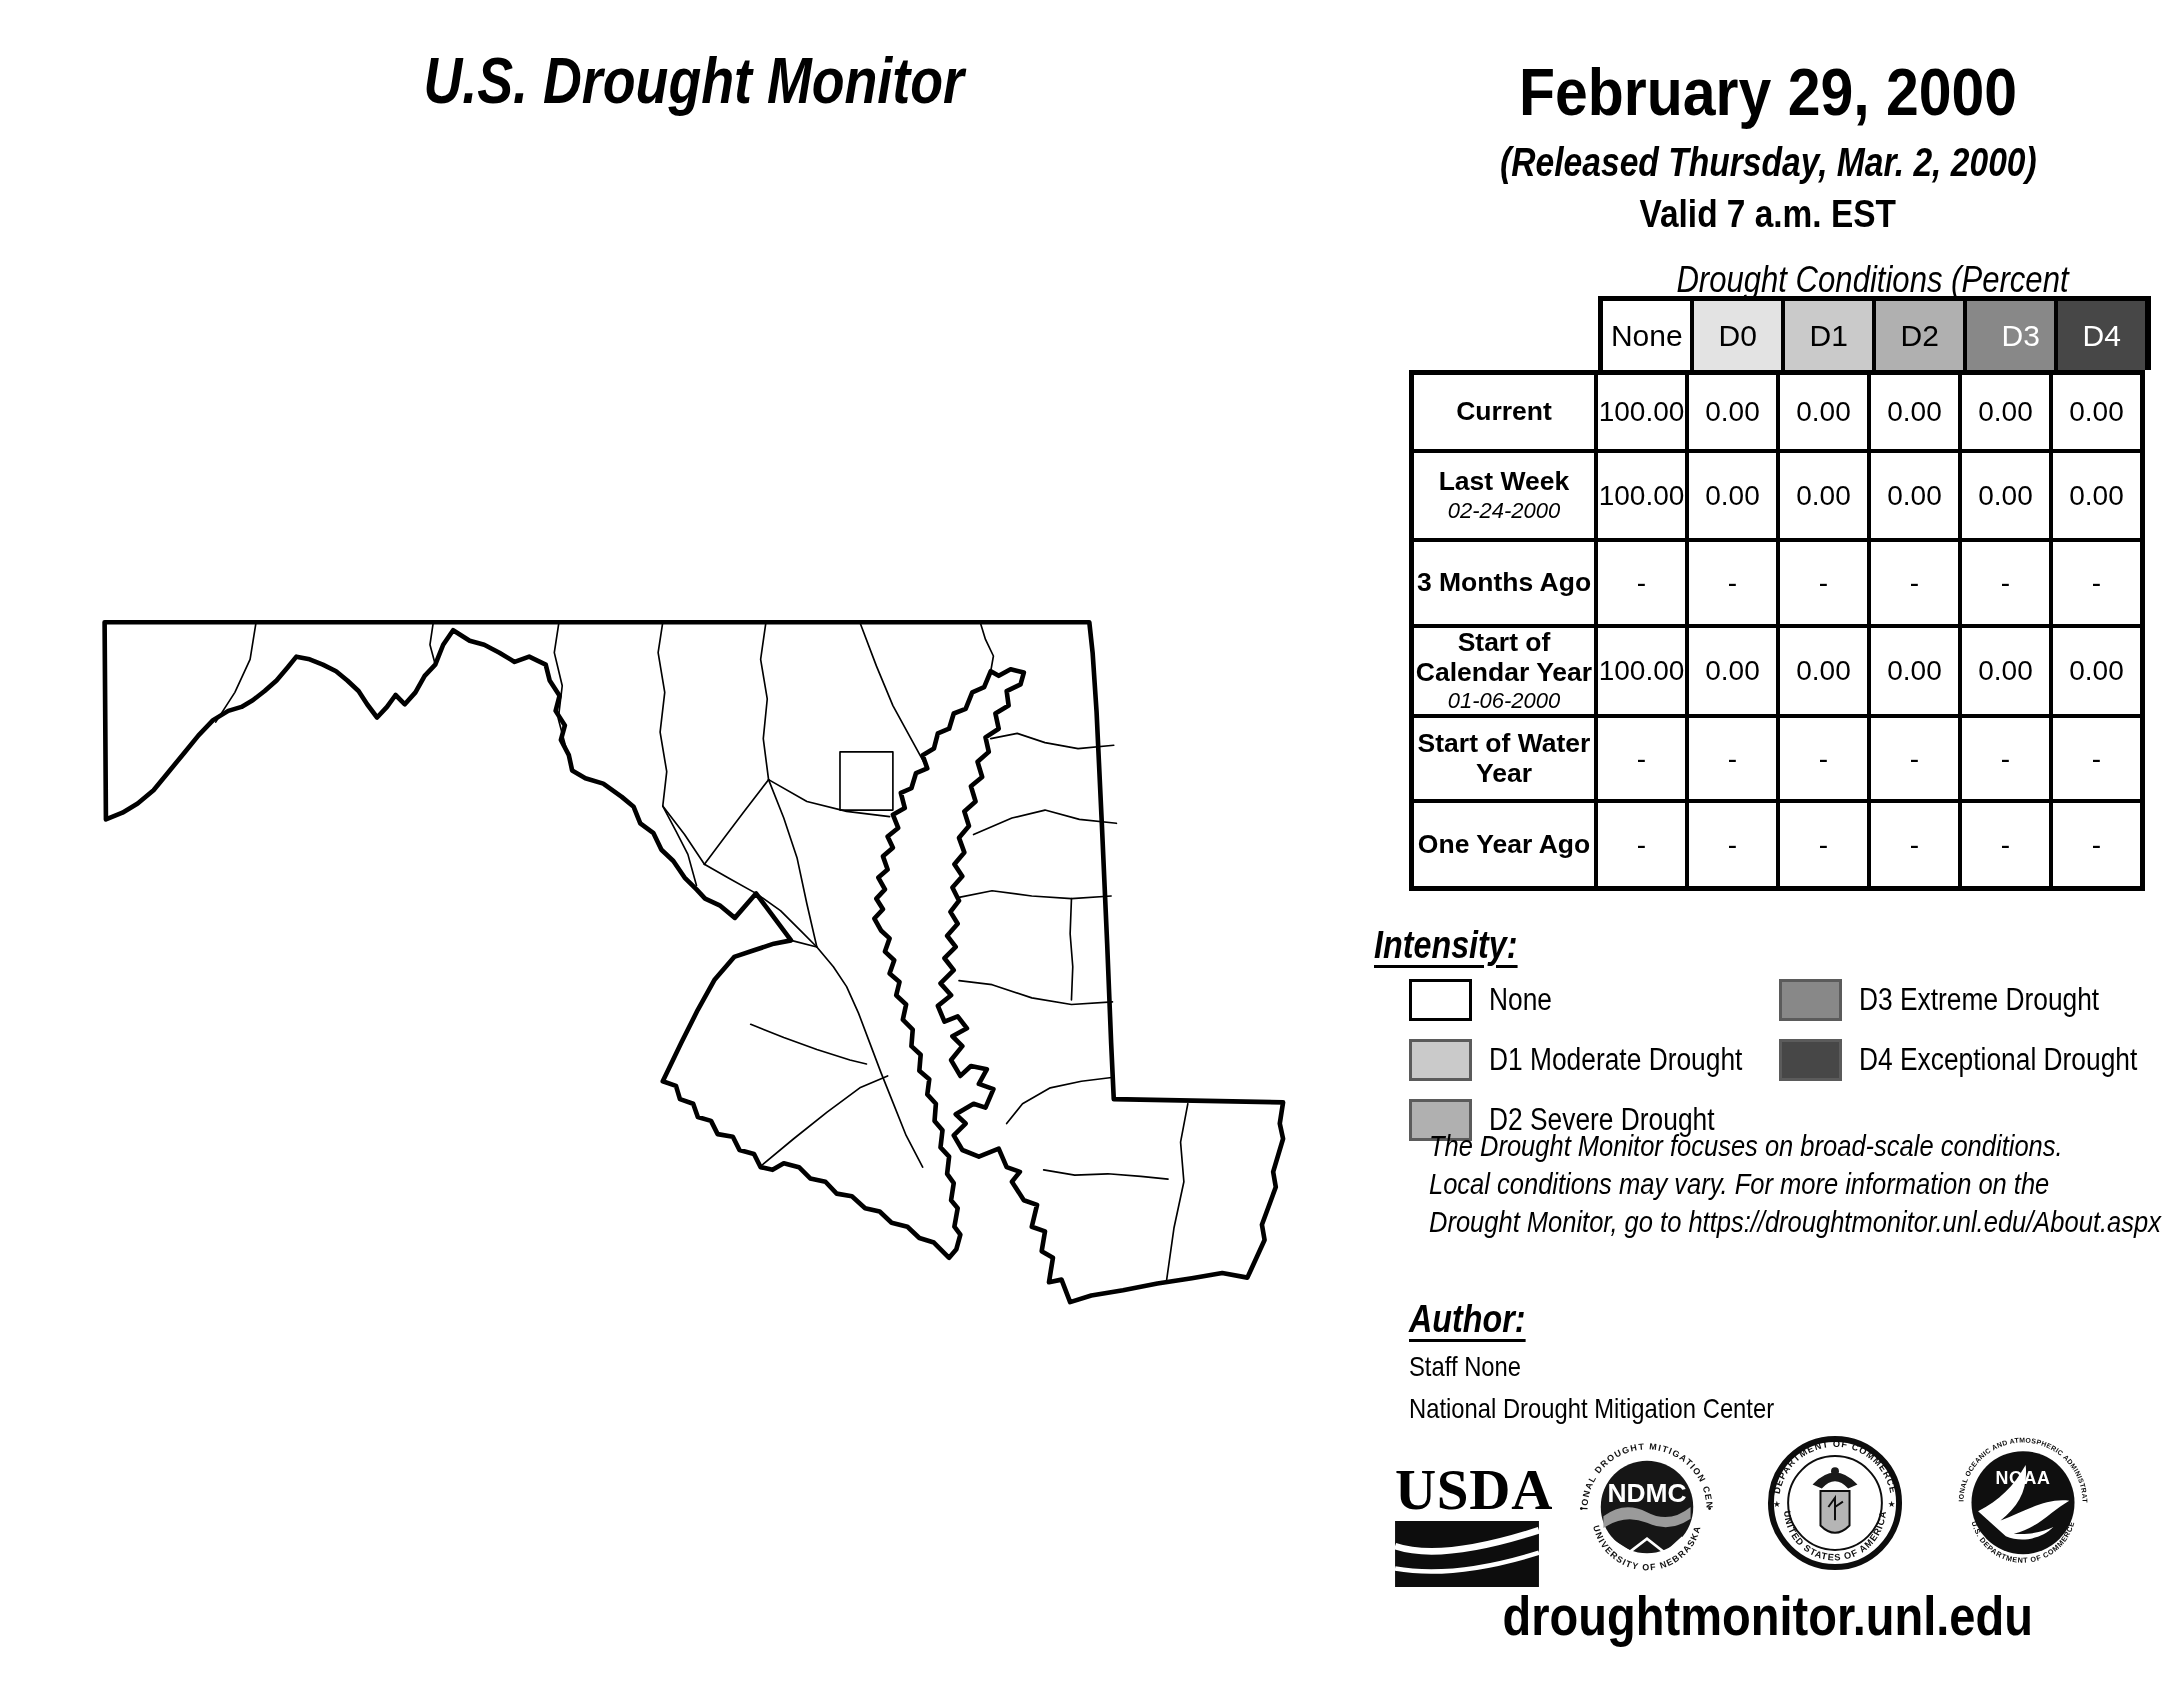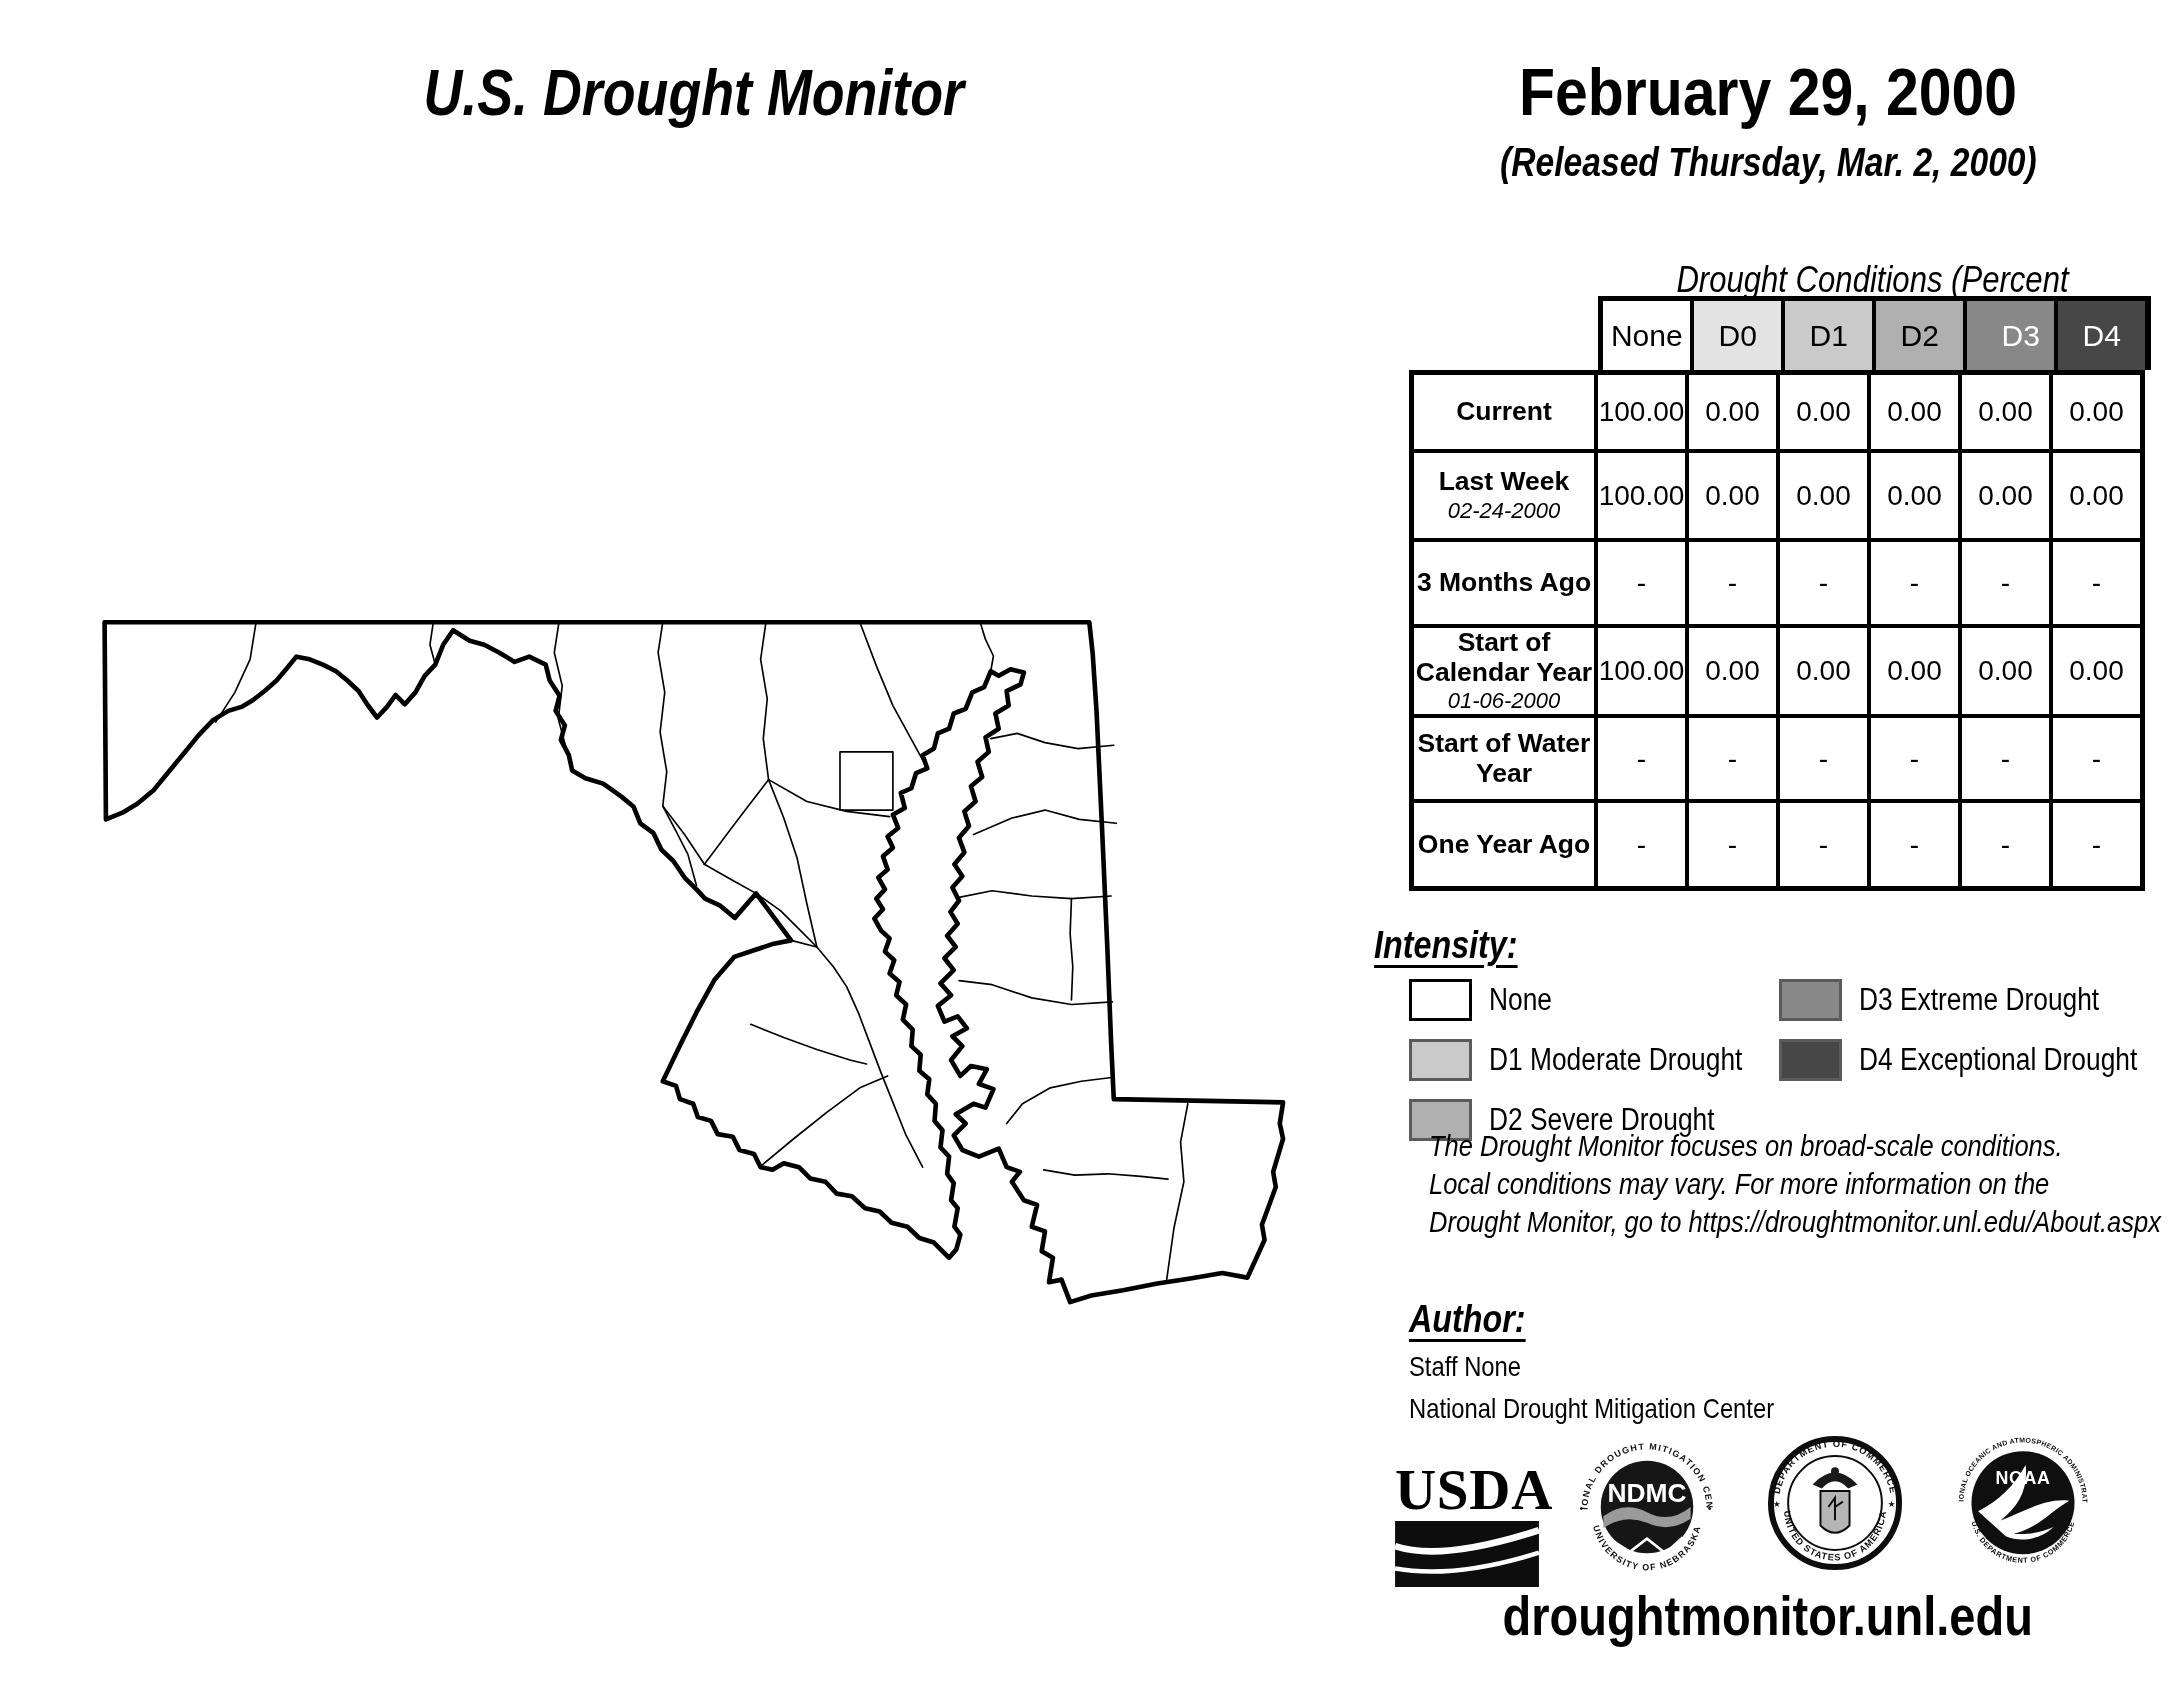--- a/index.html
+++ b/index.html
@@ -33,21 +33,21 @@
   .author-line{font-size:28px;}
   .url{font-size:56px;font-weight:700;}
   .usda-text{font-family:"Liberation Serif",serif;font-weight:700;font-size:57px;letter-spacing:0.7px;line-height:1;}
   svg text{font-family:"Liberation Sans",sans-serif;}
 </style>
 </head>
 <body>
 
 <div class="canvas">
 
-  <div class="abs ctr" style="left:198px;top:48px;width:992px;margin-top:12px;">
+  <div class="abs ctr" style="left:198px;top:48px;width:992px;">
     <span class="h1 cx84">U.S. Drought Monitor</span>
   </div>
 
   <svg class="abs" style="left:99px;top:613px;" width="1191" height="701" viewBox="0 0 1800 1060" xmlns="http://www.w3.org/2000/svg">
     <g fill="none" stroke="#000" stroke-linejoin="round" stroke-linecap="round">
 
       <g stroke-width="2.5">
         <path d="M 237 14 L 228 70 L 205 120 L 176 165"></path>
         <path d="M 505 14 L 500 48 L 508 78"></path>
         <path d="M 695 14 L 688 60 L 700 110 L 694 160 L 706 205 L 715 238"></path>
@@ -79,20 +79,23 @@
       <path stroke-width="7" d="M 8 14 L 1497 14 L 1502 60 L 1508 150 L 1516 320 L 1524 500 L 1530 650 L 1534 735 L 1790 740 L 1785 772 L 1790 795 L 1775 845 L 1779 868 L 1758 925 L 1762 948 L 1742 992 L 1736 1005 L 1698 998 L 1652 1006 L 1600 1014 L 1548 1024 L 1500 1032 L 1468 1042 L 1455 1008 L 1436 1012 L 1442 975 L 1425 965 L 1430 935 L 1410 928 L 1418 895 L 1398 888 L 1380 860 L 1392 845 L 1372 838 L 1360 810 L 1330 822 L 1305 812 L 1292 790 L 1310 772 L 1295 758 L 1322 742 L 1340 748 L 1352 720 L 1330 712 L 1342 690 L 1318 685 L 1302 700 L 1288 676 L 1305 655 L 1290 640 L 1312 628 L 1298 610 L 1278 618 L 1268 594 L 1288 578 L 1272 560 L 1292 540 L 1278 522 L 1295 505 L 1282 488 L 1298 470 L 1287 452 L 1300 435 L 1290 415 L 1305 398 L 1293 380 L 1308 362 L 1300 340 L 1315 322 L 1308 300 L 1325 285 L 1318 262 L 1335 248 L 1328 225 L 1345 210 L 1340 188 L 1360 175 L 1355 152 L 1375 140 L 1372 118 L 1393 108 L 1398 90 L 1378 85 L 1360 95 L 1348 88 L 1338 112 L 1320 120 L 1310 145 L 1292 152 L 1285 175 L 1268 182 L 1262 205 L 1245 215 L 1252 235 L 1235 242 L 1228 265 L 1212 272 L 1218 295 L 1200 305 L 1208 325 L 1192 338 L 1200 355 L 1185 368 L 1192 388 L 1178 400 L 1188 418 L 1175 432 L 1185 448 L 1172 462 L 1182 480 L 1195 492 L 1188 512 L 1202 525 L 1195 545 L 1210 558 L 1205 578 L 1220 592 L 1215 615 L 1230 630 L 1228 655 L 1242 668 L 1240 692 L 1255 705 L 1252 728 L 1265 742 L 1263 768 L 1275 782 L 1272 808 L 1285 822 L 1282 848 L 1292 862 L 1288 888 L 1298 900 L 1293 928 L 1302 940 L 1296 962 L 1285 975 L 1262 952 L 1240 945 L 1222 928 L 1198 922 L 1180 905 L 1158 900 L 1138 882 L 1115 878 L 1098 860 L 1075 855 L 1058 838 L 1035 832 L 1018 842 L 1000 838 L 990 818 L 968 812 L 958 792 L 935 788 L 925 768 L 905 762 L 898 742 L 878 735 L 872 715 L 852 708 L 880 650 L 905 600 L 930 555 L 960 520 L 990 510 L 1020 500 L 1046 495 L 993 424 L 961 461 L 938 442 L 916 432 L 903 418 L 885 400 L 868 375 L 850 358 L 838 333 L 818 318 L 808 293 L 790 278 L 762 258 L 735 250 L 715 238 L 710 215 L 698 192 L 704 170 L 690 148 L 696 125 L 681 102 L 675 78 L 650 66 L 628 74 L 605 60 L 582 48 L 560 42 L 535 26 L 520 48 L 508 78 L 492 95 L 478 120 L 462 138 L 448 124 L 435 142 L 420 158 L 405 138 L 392 118 L 375 102 L 358 88 L 338 78 L 318 70 L 298 66 L 285 82 L 268 102 L 250 118 L 232 132 L 215 142 L 195 148 L 172 162 L 150 185 L 128 212 L 105 240 L 82 268 L 58 288 L 35 302 L 10 312 Z"></path>
     </g>
   </svg>
 
   <div class="abs ctr" style="left:1389px;top:57px;width:758px;">
     <span class="date cx88">February 29, 2000</span>
   </div>
   <div class="abs ctr" style="left:1389px;top:140px;width:758px;">
     <span class="released cx84">(Released Thursday, Mar. 2, 2000)</span>
   </div>
+  <div class="abs ctr" style="left:1389px;top:193px;width:758px;">
+    <span class="valid cx88">Valid 7 a.m. EST</span>
+  </div>
 
   <div class="abs ctr" style="left:1601px;top:259px;width:543px;">
     <span class="tbl-title cx84">Drought Conditions (Percent Area)</span>
   </div>
 
   <div class="thead">
     <div class="th" style="background-color: rgb(255, 255, 255); color: rgb(0, 0, 0);">None</div>
     <div class="th" style="background-color: rgb(227, 227, 227); color: rgb(0, 0, 0);">D0</div>
     <div class="th" style="background-color: rgb(202, 202, 202); color: rgb(0, 0, 0);">D1</div>
     <div class="th" style="background-color: rgb(176, 176, 176); color: rgb(0, 0, 0);">D2</div>

